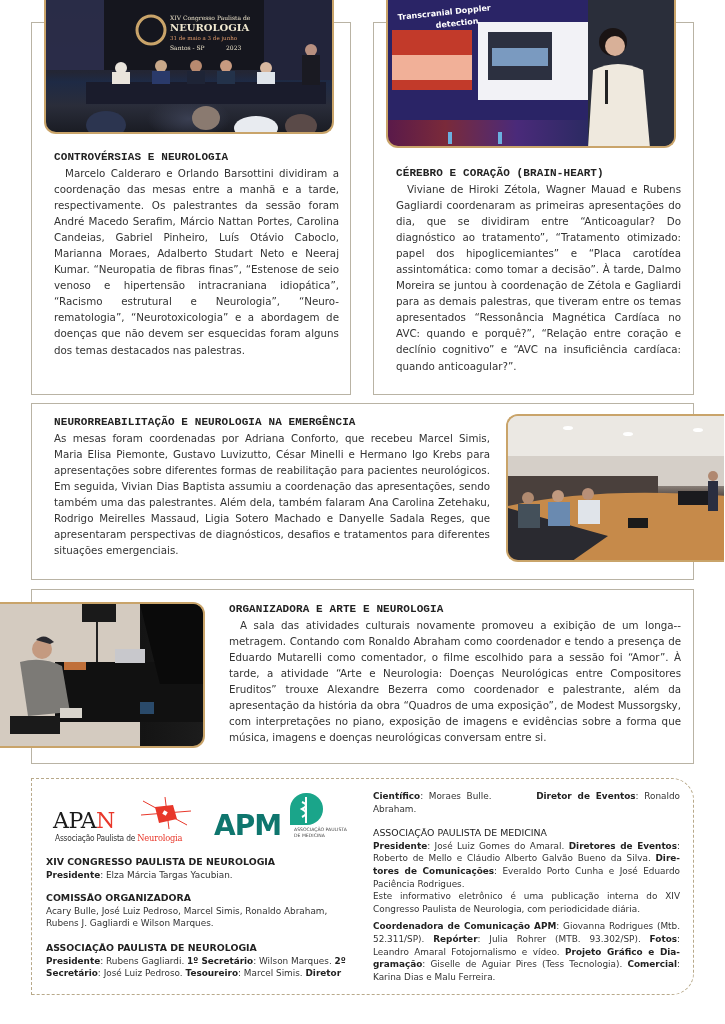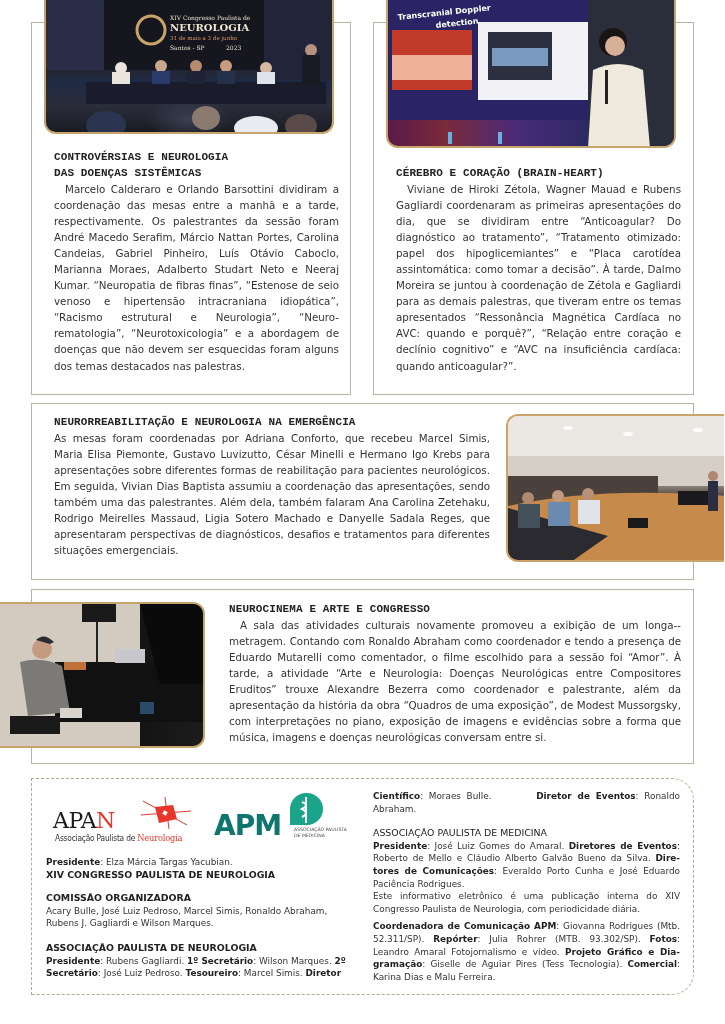--- a/index.html
+++ b/index.html
@@ -55,21 +55,20 @@
     <circle cx="265" cy="50" r="6" fill="#b89080"></circle>
       <rect x="256" y="55" width="18" height="30" fill="#1a1a22"></rect>
     <ellipse cx="60" cy="125" rx="20" ry="14" fill="#2c3550"></ellipse>
     <ellipse cx="160" cy="118" rx="14" ry="12" fill="#8a7a70"></ellipse>
     <ellipse cx="210" cy="128" rx="22" ry="12" fill="#e8ebf0"></ellipse>
     <ellipse cx="255" cy="126" rx="16" ry="12" fill="#5a4a48"></ellipse>
   </svg>
 </div>
 <div style="position:absolute; left:54px; top:149px; width:285px;">
   <div class="heading">CONTROVÉRSIAS E NEUROLOGIA</div>
-  <div class="heading">DAS DOENÇAS SISTÊMICAS</div>
   <p class="body-text">Marcelo Calderaro e Orlando Barsottini dividi­ram a coordenação das mesas entre a manhã e a tarde, respectivamente. Os palestrantes da sessão foram André Macedo Serafim, Márcio Nattan Por­tes, Carolina Candeias, Gabriel Pinheiro, Luís Otávio Caboclo, Marianna Moraes, Adalberto Studart Neto e Neeraj Kumar. “Neuropatia de fibras finas”, “Es­tenose de seio venoso e hipertensão intracrania­na idiopática”, “Racismo estrutural e Neurologia”, “Neuro-rematologia”, “Neurotoxicologia” e a abor­dagem de doenças que não devem ser esquecidas foram alguns dos temas destacados nas palestras.</p>
 </div>
 
 <div class="box" style="left:373px; top:22px; width:321px; height:373px;"></div>
 <div class="photo ph2" style="left:386px; top:0px; width:290px; height:148px; border-top:none; border-top-left-radius:0; border-top-right-radius:0;">
   <svg width="290" height="148">
     <rect x="0" y="0" width="200" height="120" fill="#2a2466"></rect>
     <rect x="4" y="30" width="80" height="60" fill="#c23a2a"></rect>
     <rect x="4" y="55" width="80" height="25" fill="#f1b098"></rect>
     <rect x="90" y="22" width="110" height="78" fill="#f2f2f6"></rect>
@@ -131,21 +130,21 @@
     <rect x="64" y="58" width="22" height="8" fill="#c0703a"></rect>
     <circle cx="42" cy="45" r="10" fill="#c49a80"></circle>
     <path d="M36 36 Q44 28 54 38 L50 40 Z" fill="#2a2a30"></path>
     <path d="M20 58 Q42 52 62 62 L70 108 L28 112 Z" fill="#7c7a76"></path>
     <rect x="10" y="112" width="50" height="18" fill="#1a1a1a"></rect>
     <rect x="60" y="104" width="22" height="10" fill="#d8d4cc"></rect>
     <rect x="140" y="98" width="14" height="12" fill="#2a4a6a"></rect>
   </svg>
 </div>
 <div style="position:absolute; left:229px; top:601px; width:452px;">
-  <div class="heading">NEUROCINEMA E ARTE E CONGRESSO</div>
+  <div class="heading">ORGANIZADORA E ARTE E NEUROLOGIA</div>
   <p class="body-text">A sala das atividades culturais novamente promoveu a exibição de um longa-⁠-metragem. Contando com Ronaldo Abraham como coordenador e tendo a pre­sença de Eduardo Mutarelli como comentador, o filme escolhido para a sessão foi “Amor”. À tarde, a atividade “Arte e Neurologia: Doenças Neurológicas entre Com­positores Eruditos” trouxe Alexandre Bezerra como coordenador e palestrante, além da apresentação da história da obra “Quadros de uma exposição”, de Modest Mussorgsky, com interpretações no piano, exposição de imagens e evidências so­bre a forma que música, imagens e doenças neurológicas conversam entre si.</p>
 </div>
 
 <div style="position:absolute; left:31px; top:778px; width:663px; height:217px; border:1px dashed #b8a98a; border-top-right-radius:22px; border-bottom-right-radius:22px;"></div>
 
 <div class="logo-apan" style="left:37px; top:795px; width:145px; height:52px;margin-left:16px;">
   <svg width="145" height="52" style="position:absolute; left:0; top:0;">
     <g transform="translate(112,18)">
       <line x1="-22" y1="-12" x2="22" y2="12" stroke="#e8372a" stroke-width="1"></line>
       <line x1="-24" y1="2" x2="26" y2="-2" stroke="#e8372a" stroke-width="1"></line>
@@ -171,22 +170,22 @@
   </div>
   <div style="position:absolute; left:0; top:18px; font-family:'DejaVu Sans', sans-serif; font-weight:bold; font-size:28px; line-height:30px; color:#0f766e; letter-spacing:-1px;">APM</div>
   <div style="position:absolute; left:80px; top:34px; font-size:4.6px; line-height:6px; color:#4a4a4a; font-family:'DejaVu Sans', sans-serif;">
     <div>ASSOCIAÇÃO PAULISTA</div>
     <div>DE MEDICINA</div>
   </div>
 </div>
 
 <div id="credits-left" style="position:absolute; left:46px; top:856px; width:310px; font-size:8.9px; line-height:12.6px; color:#333;">
     <div style="margin-top: 0px;">
+      <div style="font-weight: bold; font-size: 9.4px; color: rgb(34, 34, 34);">XIV CONGRESSO PAULISTA DE NEUROLOGIA</div>
       <div><span style="font-weight: bold; color: rgb(34, 34, 34);">Presidente</span><span>: Elza Márcia Targas Yacubian.</span></div>
-      <div style="font-weight: bold; font-size: 9.4px; color: rgb(34, 34, 34);">XIV CONGRESSO PAULISTA DE NEUROLOGIA</div>
     </div>
     <div style="margin-top: 6px;">
       <div style="font-weight: bold; font-size: 9.4px; color: rgb(34, 34, 34); margin-top: 11px;">COMISSÃO ORGANIZADORA</div>
       <div><span>Acary Bulle, José Luiz Pedroso, Marcel Simis, Ronaldo Abraham, Rubens J. Gagliardi e Wilson Marques.</span></div>
     </div>
     <div style="margin-top: 12px;">
       <div style="font-weight: bold; font-size: 9.4px; color: rgb(34, 34, 34);">ASSOCIAÇÃO PAULISTA DE NEUROLOGIA</div>
       <div><span style="font-weight: bold; color: rgb(34, 34, 34);">Presidente</span><span>: Rubens Gagliardi. </span><span style="font-weight: bold; color: rgb(34, 34, 34);">1º Secretário</span><span>: Wilson Marques. </span><span style="font-weight: bold; color: rgb(34, 34, 34);">2º Secretário</span><span>: José Luiz Pedroso. </span><span style="font-weight: bold; color: rgb(34, 34, 34);">Tesoureiro</span><span>: Marcel Simis. </span><span style="font-weight: bold; color: rgb(34, 34, 34);">Diretor</span></div>
     </div>
   </div>

